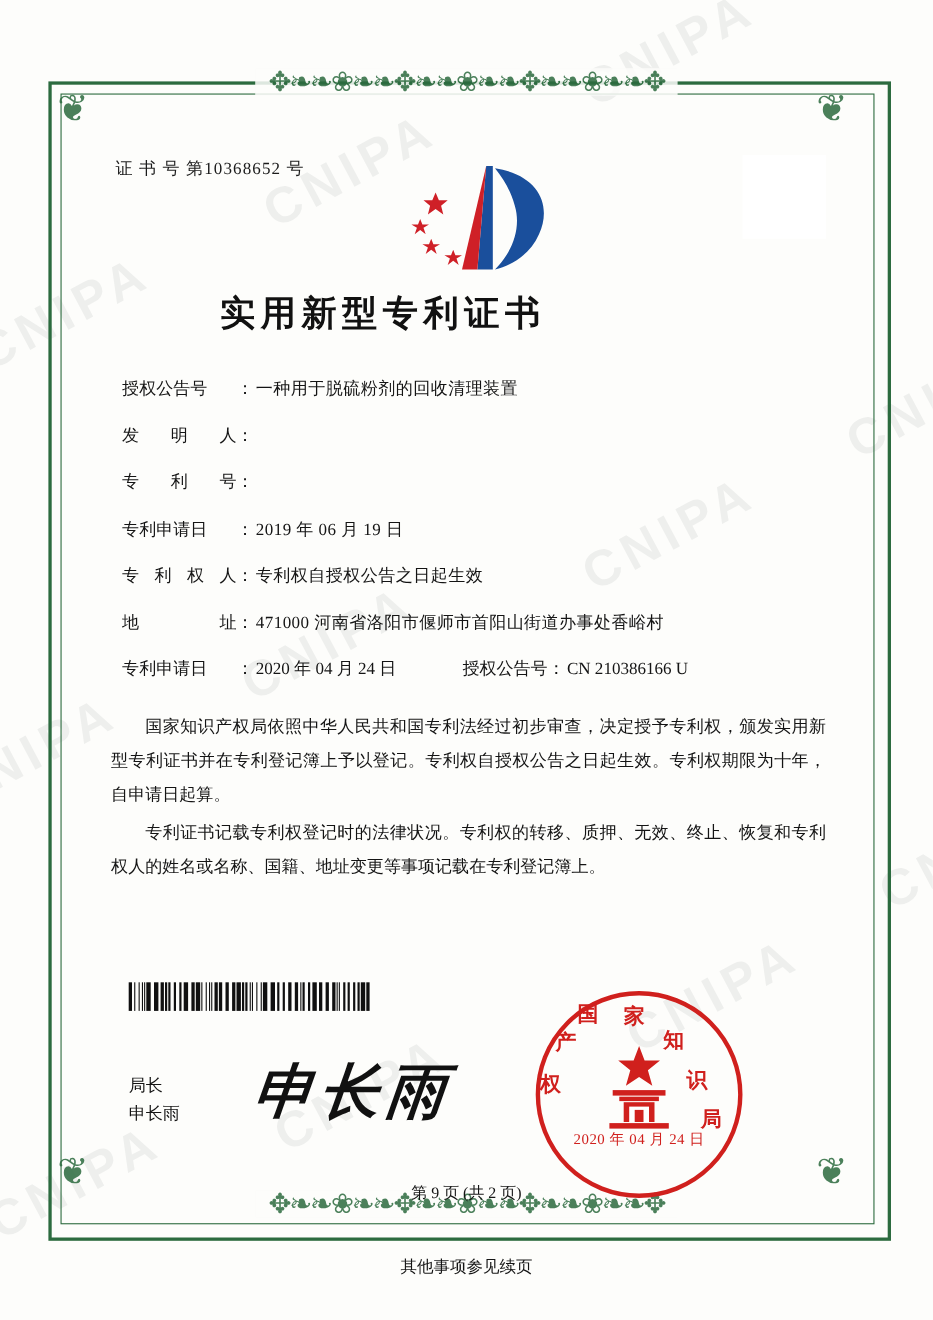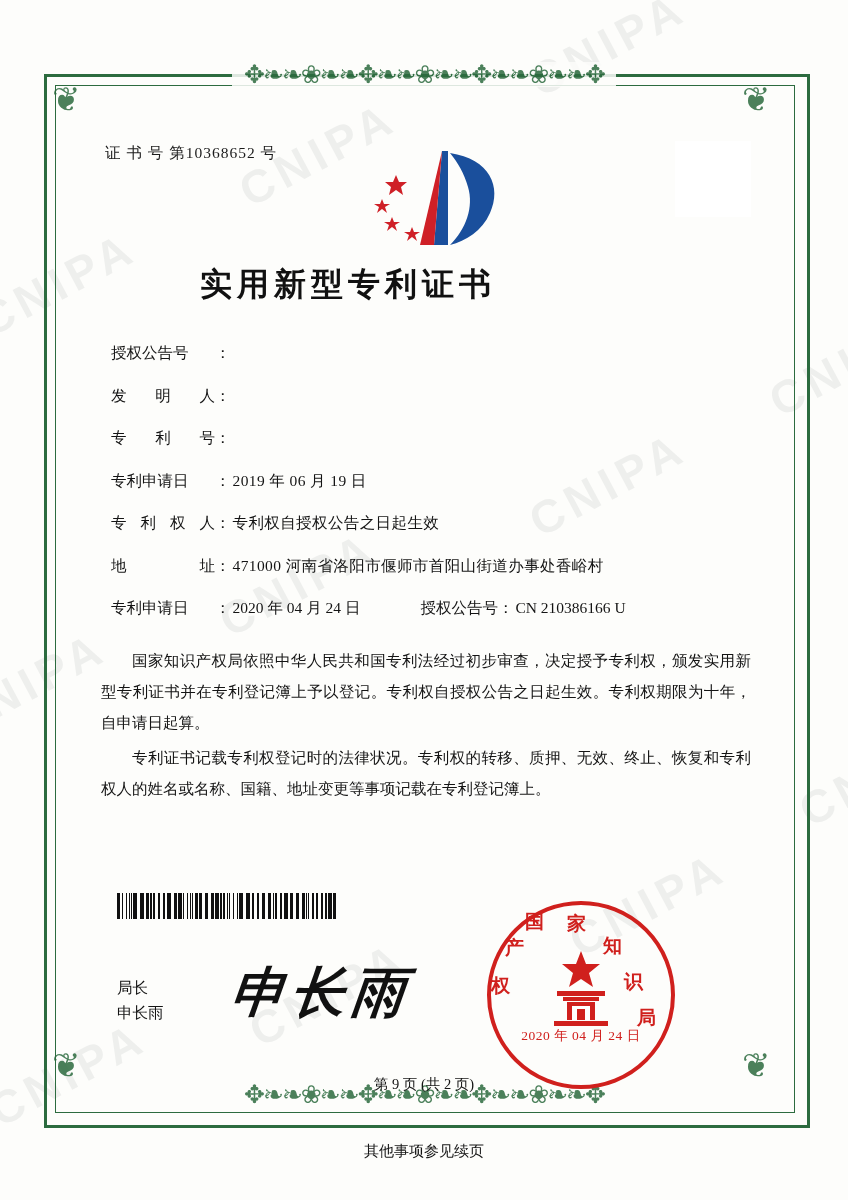--- a/index.html
+++ b/index.html
@@ -339,20 +339,21 @@
       </svg>
     </div>
 
     <div class="main-title">实用新型专利证书</div>
 
     <div class="fields">
 
       <div class="field-row">
         <span class="field-label">授权公告号</span>
         <span class="field-colon">：</span>
+        <span class="field-value">一种用于脱硫粉剂的回收清理装置</span>
       </div>
 
       <div class="field-row">
         <span class="field-label spread">
           <span>发</span>
           <span>明</span>
           <span>人</span>
         </span>
         <span class="field-colon">：</span>
       </div>

